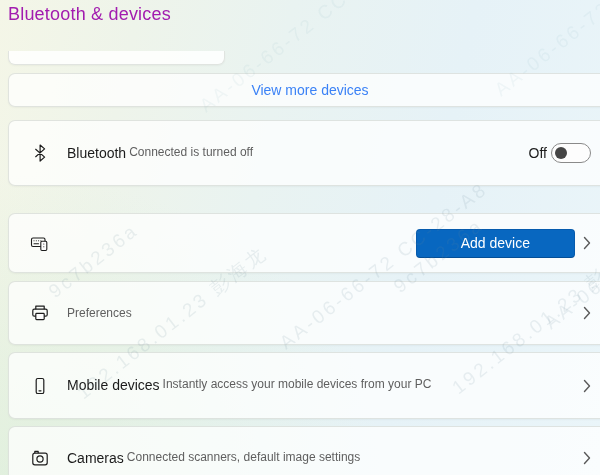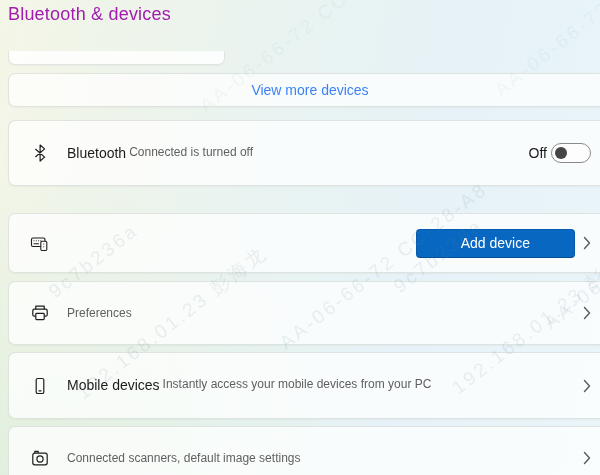--- a/index.html
+++ b/index.html
@@ -187,20 +187,21 @@
     <span class="row-icon">
       <svg width="20" height="20" viewBox="0 0 20 20">
         <g fill="none" stroke="#1c1c1c" stroke-width="1.2" stroke-linejoin="round">
           <path d="M4.8 5.2 V3.4 h3.4 v1.8"></path>
           <rect x="2.8" y="5.2" width="14.4" height="11.6" rx="2"></rect>
           <circle cx="10" cy="11" r="3.1"></circle>
         </g>
       </svg>
     </span>
     <span class="row-text">
+      <span class="row-title">Cameras</span>
       <span class="row-subtitle">Connected scanners, default image settings</span>
     </span>
     <span class="row-right">
       <span class="chevron">
         <svg width="8" height="14" viewBox="0 0 8 14">
           <path d="M1.5 1.5 L6.5 7 L1.5 12.5" fill="none" stroke="#5a5a5a" stroke-width="1.4" stroke-linecap="round" stroke-linejoin="round"></path>
         </svg>
       </span>
     </span>
   </div>

